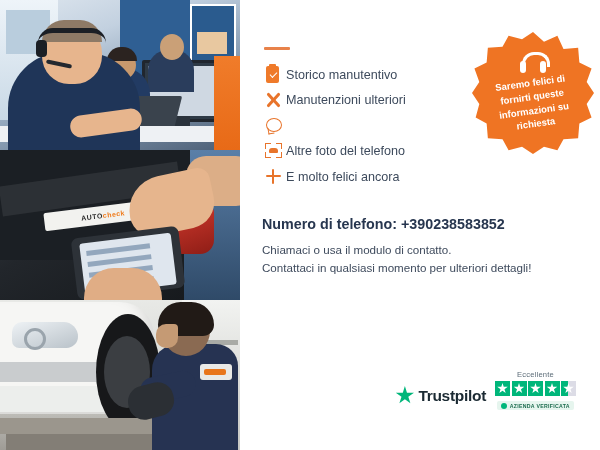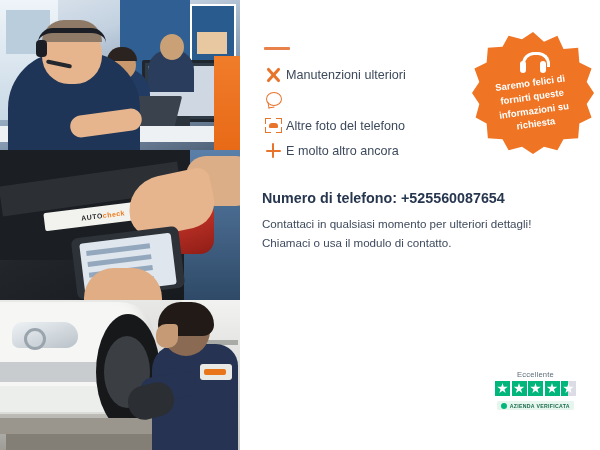--- a/index.html
+++ b/index.html
@@ -223,20 +223,26 @@
         <span class="band"></span>
         <span class="e1"></span>
         <span class="e2"></span>
       </div>
       <div class="txt">Saremo felici di fornirti queste informazioni su richiesta</div>
     </div>
 
     <ul class="features">
       <li class="feat">
         <span class="ic">
+            <span class="ic-clip"></span>
+          </span>
+        <span class="lbl">Storico manutentivo</span>
+      </li>
+      <li class="feat">
+        <span class="ic">
             <span class="ic-tools">
               <i></i>
               <i></i>
             </span>
           </span>
         <span class="lbl">Manutenzioni ulteriori</span>
       </li>
       <li class="feat">
         <span class="ic">
             <span class="ic-bub"></span>
@@ -251,31 +257,35 @@
               <i class="c c4"></i>
               <i class="car"></i>
             </span>
         </span>
         <span class="lbl">Altre foto del telefono</span>
       </li>
       <li class="feat">
         <span class="ic">
             <span class="ic-plus"></span>
           </span>
-        <span class="lbl">E molto altro ancora</span>
+        <span class="lbl">E molto felici ancora</span>
       </li>
     </ul>
 
-    <div class="phone">Numero di telefono: +525560087654</div>
+    <div class="phone">Numero di telefono: +390238583852</div>
     <div class="sub">
+      <div>Chiamaci o usa il modulo di contatto.</div>
       <div>Contattaci in qualsiasi momento per ulteriori dettagli!</div>
-      <div>Chiamaci o usa il modulo di contatto.</div>
     </div>
 
     <div class="tp">
+      <div class="tp-logo">
+        <span class="star"></span>
+        <span class="nm">Trustpilot</span>
+      </div>
       <div class="tp-rate">
         <span class="cap">Eccellente</span>
         <div class="tp-stars">
           <span class="s">
               <i></i>
             </span>
           <span class="s">
               <i></i>
             </span>
           <span class="s">

